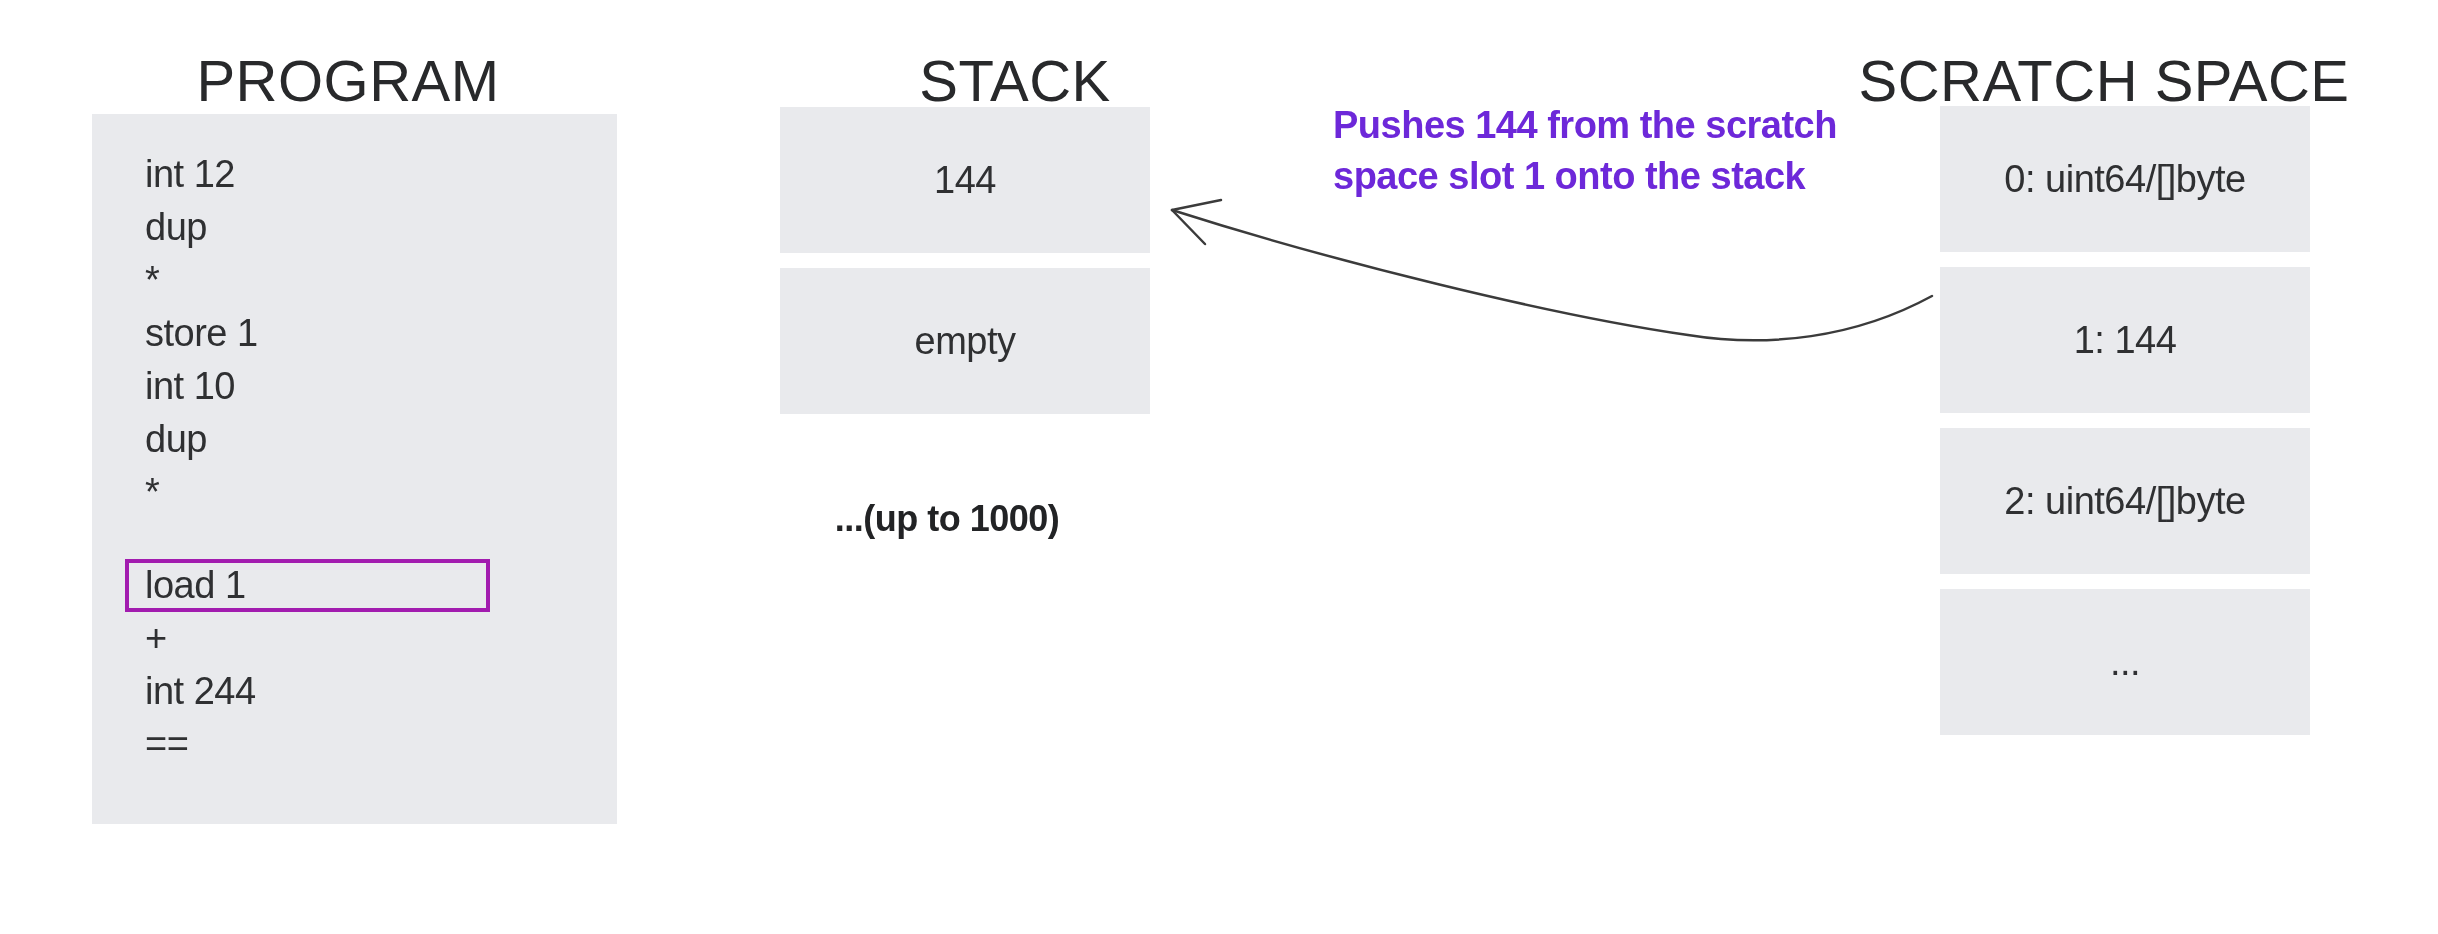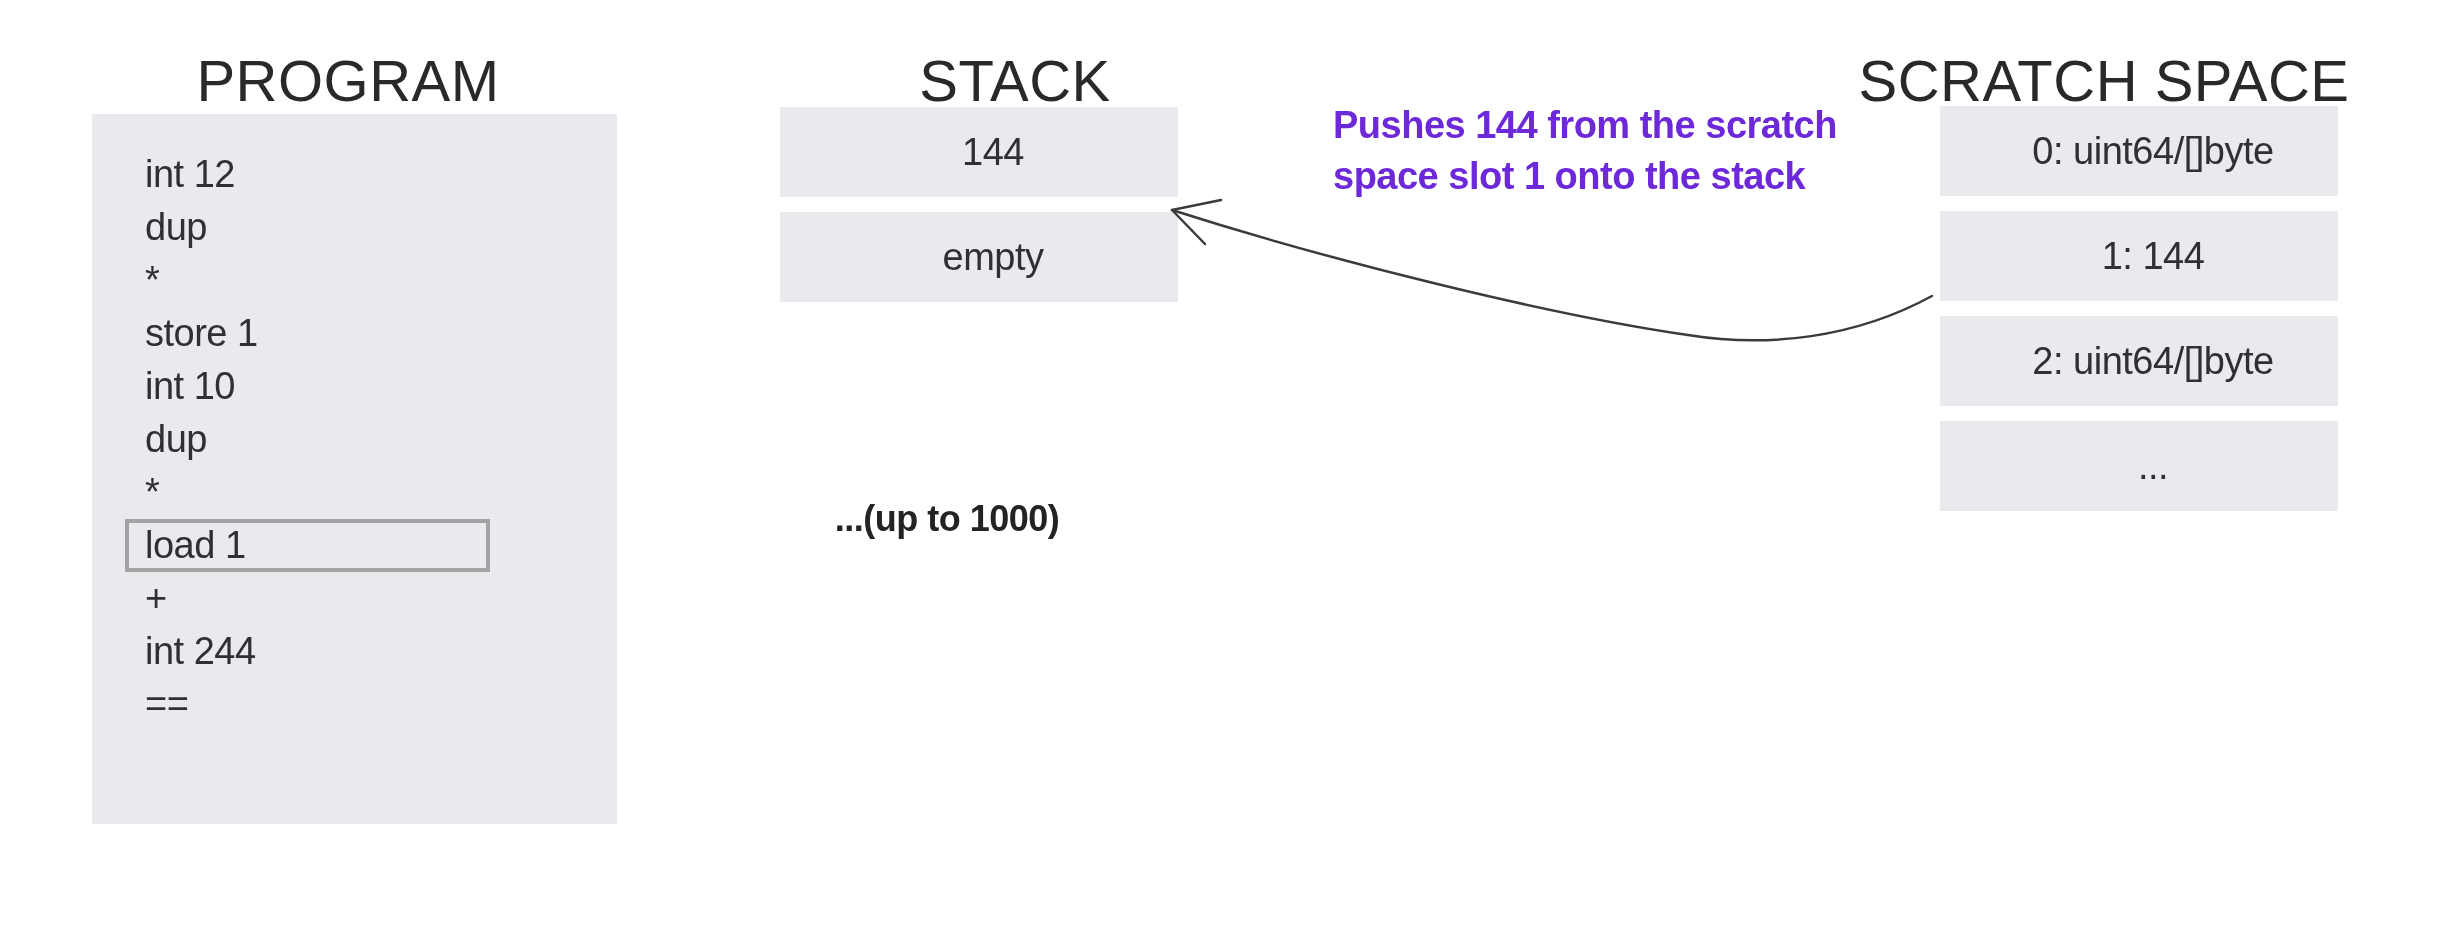--- a/index.html
+++ b/index.html
@@ -24,33 +24,33 @@
     padding:34px 16px 0 53px;
   }
   .prog-line {
     height:53px; line-height:53px;
     font-size:38px; letter-spacing:-0.5px; color:#2f3032;
     white-space:pre;
   }
   .prog-line.highlighted {
     box-sizing:border-box; width:365px; height:53px;
     margin-left:-20px; padding-left:16px;
-    border:4px solid #a3a3a3;
+    border:4px solid #a21caf;
     line-height:45px;
+    margin-top:40px;
   }
 
   .slot-col { position:absolute; display:flex; flex-direction:column; }
   #stack-slots   { left:780px;  top:107px; gap:15px; }
   #scratch-slots { left:1940px; top:106px; gap:15px;text-align:right; }
   .slot {
-    width:370px; height:90px; background:#e9eaed;
+    width:370px; height:146px; background:#e9eaed;
     display:flex; align-items:center; justify-content:center;
     font-size:38px; letter-spacing:-0.5px; color:#2f3032;
     white-space:nowrap;
-    padding-left:28px;
   }
 
   .stack-note {
     position:absolute; left:747px; top:498px; width:400px;
     text-align:center; font-size:36px; font-weight:700; letter-spacing:-0.5px;
     color:#222325; white-space:nowrap;
   }
 
   .annotation {
     position:absolute; left:1333px; top:100px;

